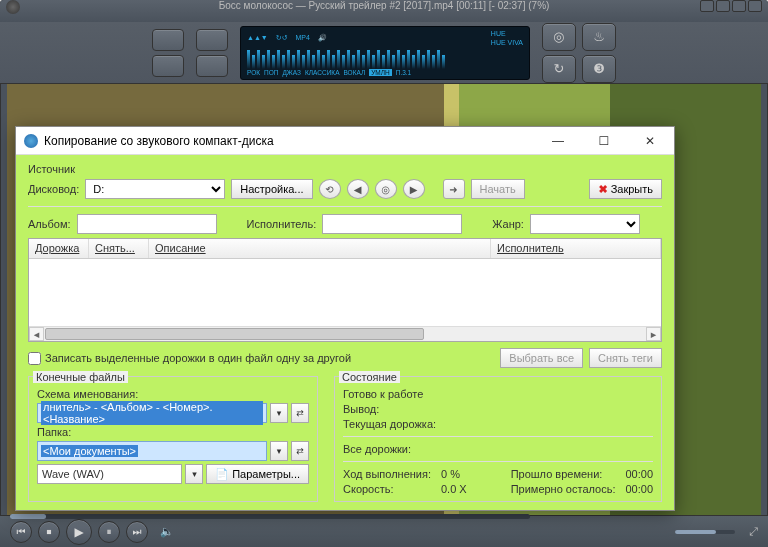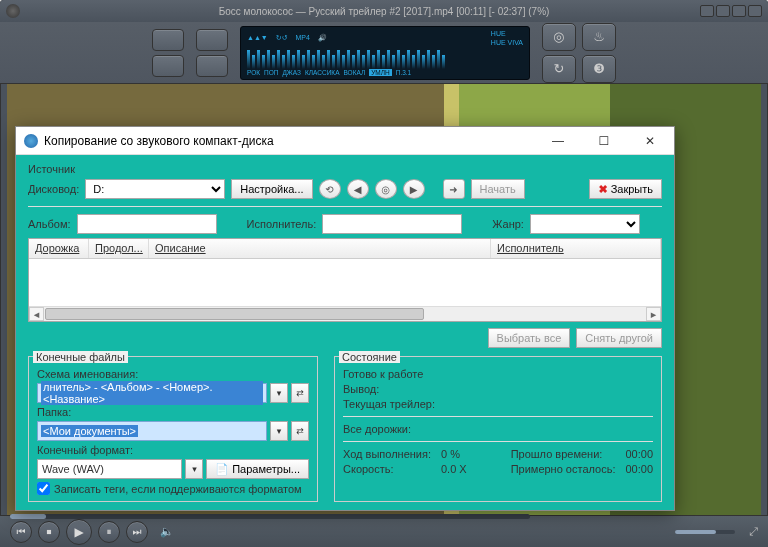--- a/index.html
+++ b/index.html
@@ -1,20 +1,20 @@
 <!DOCTYPE html>
 <html><head>
 <meta charset="utf-8">
 <style>
 * { box-sizing: border-box; margin: 0; padding: 0; font-family: "Segoe UI", Tahoma, sans-serif; }
 body { width: 768px; height: 547px; overflow: hidden; background: #e0e0e0; position: relative; }
 
 
 .player-window { position: absolute; inset: 0; background: #4a525c; border-radius: 4px; box-shadow: inset 0 0 0 1px #333; }
-.player-titlebar { height: 22px; background: linear-gradient(#5a626c,#4a525c); display: flex; align-items: center; justify-content: center; font-size: 10px; color: #bbb; border-radius: 4px 4px 0 0; position: relative; }
+.player-titlebar { height: 22px; background: linear-gradient(#5a626c,#4a525c); display: flex; justify-content: center; font-size: 10px; color: #bbb; border-radius: 4px 4px 0 0; position: relative; }
 .player-title-logo { position: absolute; left: 6px; width: 14px; height: 14px; border-radius: 50%; background: radial-gradient(#666,#333); }
 .player-win-controls { position: absolute; right: 6px; display: flex; gap: 2px; }
 .player-win-controls span { width: 14px; height: 12px; background: #5c646e; border: 1px solid #333; border-radius: 2px; display: inline-block; }
 .player-toolbar { height: 62px; background: linear-gradient(#575e67,#4f5660); display: flex; align-items: center; justify-content: center; gap: 12px; padding: 0 10px; border-bottom: 1px solid #333; }
 .tb-group { display: flex; flex-direction: column; gap: 4px; }
 .tb-btn { width: 32px; height: 22px; background: linear-gradient(#6a727c,#555d67); border: 1px solid #333; border-radius: 4px; box-shadow: inset 0 1px 0 rgba(255,255,255,.15); }
 .equalizer { width: 290px; height: 54px; background: #0b1a26; border: 1px solid #04090f; border-radius: 3px; padding: 3px 6px; display: flex; flex-direction: column; justify-content: space-between; font-size: 7px; color: #2aa6e0; }
 .eq-top { display: flex; gap: 8px; align-items: center; }
 .eq-mid { display: flex; gap: 2px; align-items: flex-end; height: 24px; }
 .eq-mid span { width: 3px; background: linear-gradient(#2aa6e0,#0b1a26); height: 60%; }
@@ -30,21 +30,21 @@
 .player-controls { position: absolute; left:0; right:0; bottom:0; height: 32px; background: linear-gradient(#576069,#464e57); display:flex; align-items:center; justify-content:center; gap:6px; padding: 0 10px; border-top:1px solid #333;}
 .pc-track { flex:0 0 auto; height:5px; width:520px; background:#3a424b; border-radius:3px; position:absolute; top:-2px; left:10px; }
 .pc-prog { height:5px; width:7%; background:#8ea2b8; border-radius:3px;}
 .pc-btn { width:22px; height:22px; border-radius:50%; background:linear-gradient(#6c7580,#4a525c); border:1px solid #333; display:flex;align-items:center;justify-content:center;color:#ddd;font-size:10px; box-shadow: inset 0 1px 0 rgba(255,255,255,.15);}
 .pc-btn.big{width:26px;height:26px;font-size:12px;}
 .pc-vol { width:60px; height:4px; background:#3a424b; border-radius:2px; margin-left:auto; position:relative;}
 .pc-vol::after{content:"";position:absolute;left:0;top:0;height:4px;width:68%;background:#8ea2b8;border-radius:2px;}
 .pc-speaker{color:#bbb;font-size:11px;margin-left:6px;}
 
 
-.dialog { position:absolute; left:15px; top:126px; width:660px; height:385px; background:#14b8a6; border:1px solid #888; box-shadow: 0 4px 18px rgba(0,0,0,.45); display:flex; flex-direction:column; }
+.dialog { position:absolute; left:15px; top:126px; width:660px; height:385px; background:#bef264; border:1px solid #888; box-shadow: 0 4px 18px rgba(0,0,0,.45); display:flex; flex-direction:column; }
 .dlg-title { height:28px; background:#fff; border-bottom:1px solid #ddd; display:flex; align-items:center; gap:6px; padding:0 4px 0 8px; font-size:12px; }
 .dlg-icon { width:14px;height:14px;border-radius:50%;background:radial-gradient(#5ad,#26a);}
 .dlg-spacer{flex:1;}
 .dlg-tbtn { width:40px;height:26px;display:flex;align-items:center;justify-content:center;font-size:12px;color:#333;}
 .dlg-body { flex:1; padding:8px 12px; display:flex; flex-direction:column; gap:4px; font-size:11px; color:#333; overflow:hidden;border-radius:8px;}
 .row { display:flex; align-items:center; gap:6px; }
 .lbl { font-size:11px; }
 select,input.txt { height:20px; border:1px solid #a8a8a8; background:#fff; font-size:11px; padding:0 3px; }
 .btn { height:20px; border:1px solid #a8a8a8; background:linear-gradient(#fff,#e5e5e5); font-size:11px; padding:0 8px; display:inline-flex;align-items:center;gap:3px;}
 .btn:disabled,.btn.disabled{color:#999;}
@@ -228,40 +228,44 @@
       <span class="lbl">Исполнитель:</span>
       <input class="txt" style="width: 140px;">
       <span style="width:18px"></span>
       <span class="lbl">Жанр:</span>
       <select style="width:110px"><option></option></select>
     </div>
 
     <div class="listview">
       <div class="lv-head">
         <span style="width:60px">Дорожка</span>
-        <span style="width:60px">Продол...</span>
+        <span style="width:60px">Снять...</span>
         <span style="flex:1">Описание</span>
         <span style="width:170px">Исполнитель</span>
       </div>
       <div class="lv-body"></div>
       <div class="lv-scroll">
         <div class="arrow">◂</div>
         <div class="thumb"></div>
         <div style="flex:1"></div>
         <div class="arrow">▸</div>
       </div>
     </div>
 
     <div class="row" style="margin-top:2px;">
+      <label class="checkbox">
+        <input type="checkbox" style="">
+        <span>Записать выделенные дорожки в один файл одну за другой</span>
+      </label>
       <span style="flex:1"></span>
       <button class="btn disabled">
           <span>Выбрать все</span>
         </button>
       <button class="btn disabled">
-          <span>Снять другой</span>
+          <span>Снять теги</span>
         </button>
     </div>
 
     <div class="bottom-cols">
       <div class="col" style="flex:0 0 290px">
         <div class="lbl" style="margin:-12px 6px 2px -4px;background:#f0f0f0;width:fit-content;padding:0 3px">Конечные файлы</div>
         <span class="lbl">Схема именования:</span>
         <div class="combo-row">
           <div class="blue-combo" style="flex:1">
               <span class="sel">лнитель&gt; - &lt;Альбом&gt; - &lt;Номер&gt;. &lt;Название&gt;</span>
@@ -270,39 +274,34 @@
           <div class="combo-arrow">⇄</div>
         </div>
         <span class="lbl">Папка:</span>
         <div class="combo-row">
           <div class="blue-combo" style="flex:1">
               <span class="sel">&lt;Мои документы&gt;</span>
             </div>
           <div class="combo-arrow">▾</div>
           <div class="combo-arrow">⇄</div>
         </div>
-        <span class="lbl">Конечный формат:</span>
         <div class="combo-row">
           <div class="plain-combo">
               <span>Wave (WAV)</span>
             </div>
           <div class="combo-arrow">▾</div>
           <button class="btn" style="height:20px">📄 <span>Параметры...</span></button>
         </div>
-        <label class="checkbox">
-          <input type="checkbox" checked="" style="">
-          <span>Записать теги, если поддерживаются форматом</span>
-        </label>
       </div>
 
       <div class="col">
         <div class="lbl" style="margin:-12px 0 2px -4px;background:#f0f0f0;width:fit-content;padding:0 3px">Состояние</div>
         <div class="lbl">Готово к работе</div>
         <div class="lbl">Вывод:</div>
-        <div class="lbl">Текущая трейлер:</div>
+        <div class="lbl">Текущая дорожка:</div>
         <hr class="sep">
         <div class="lbl">Все дорожки:</div>
         <hr class="sep">
         <div class="status-grid">
           <span>Ход выполнения:</span>
           <span class="v">0 %</span>
           <span>Прошло времени:</span>
           <span>00:00</span>
           <span>Скорость:</span>
           <span class="v">0.0 X</span>

